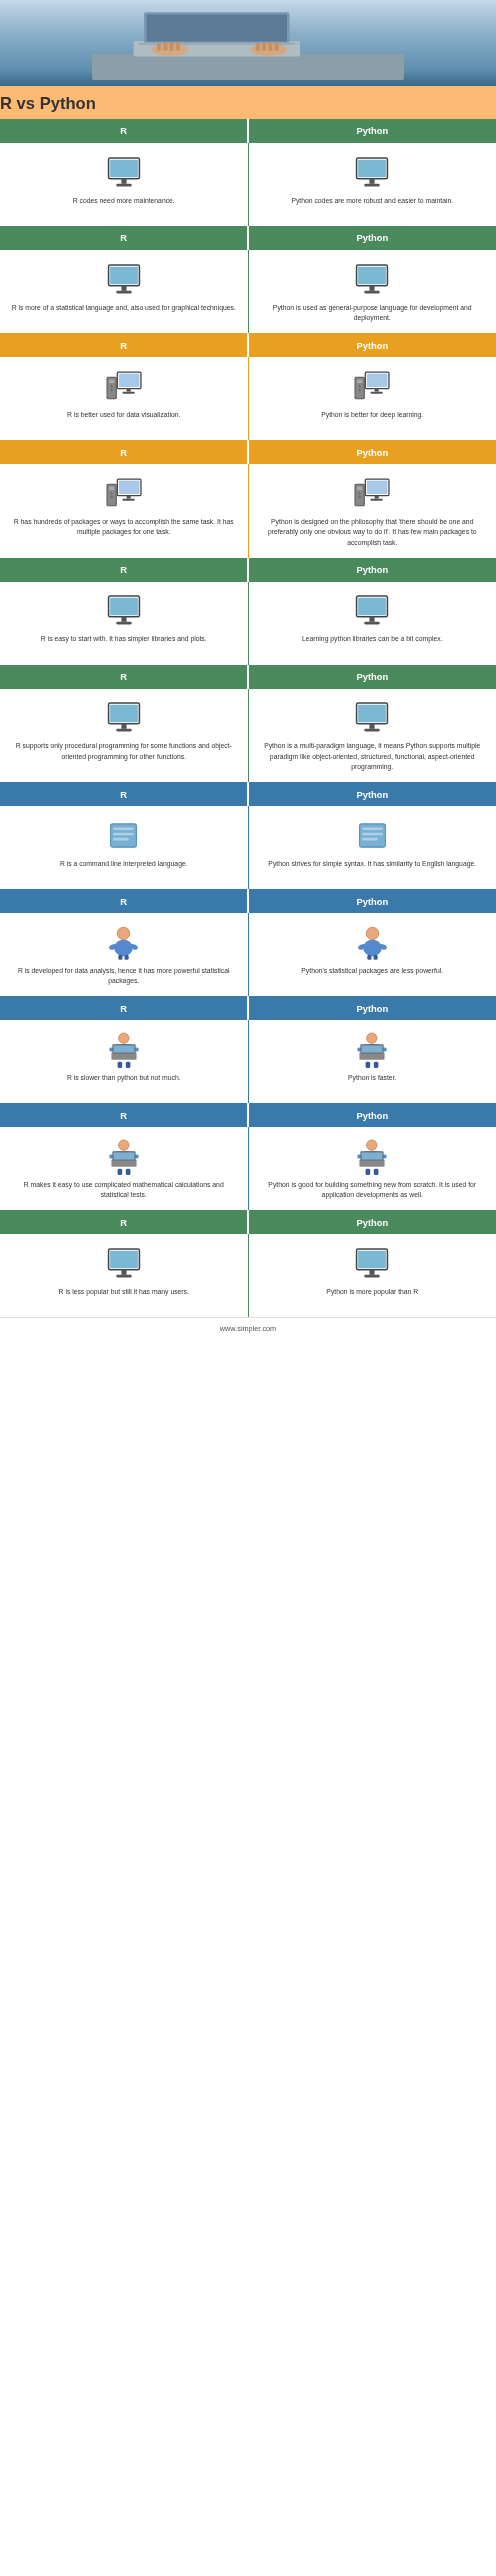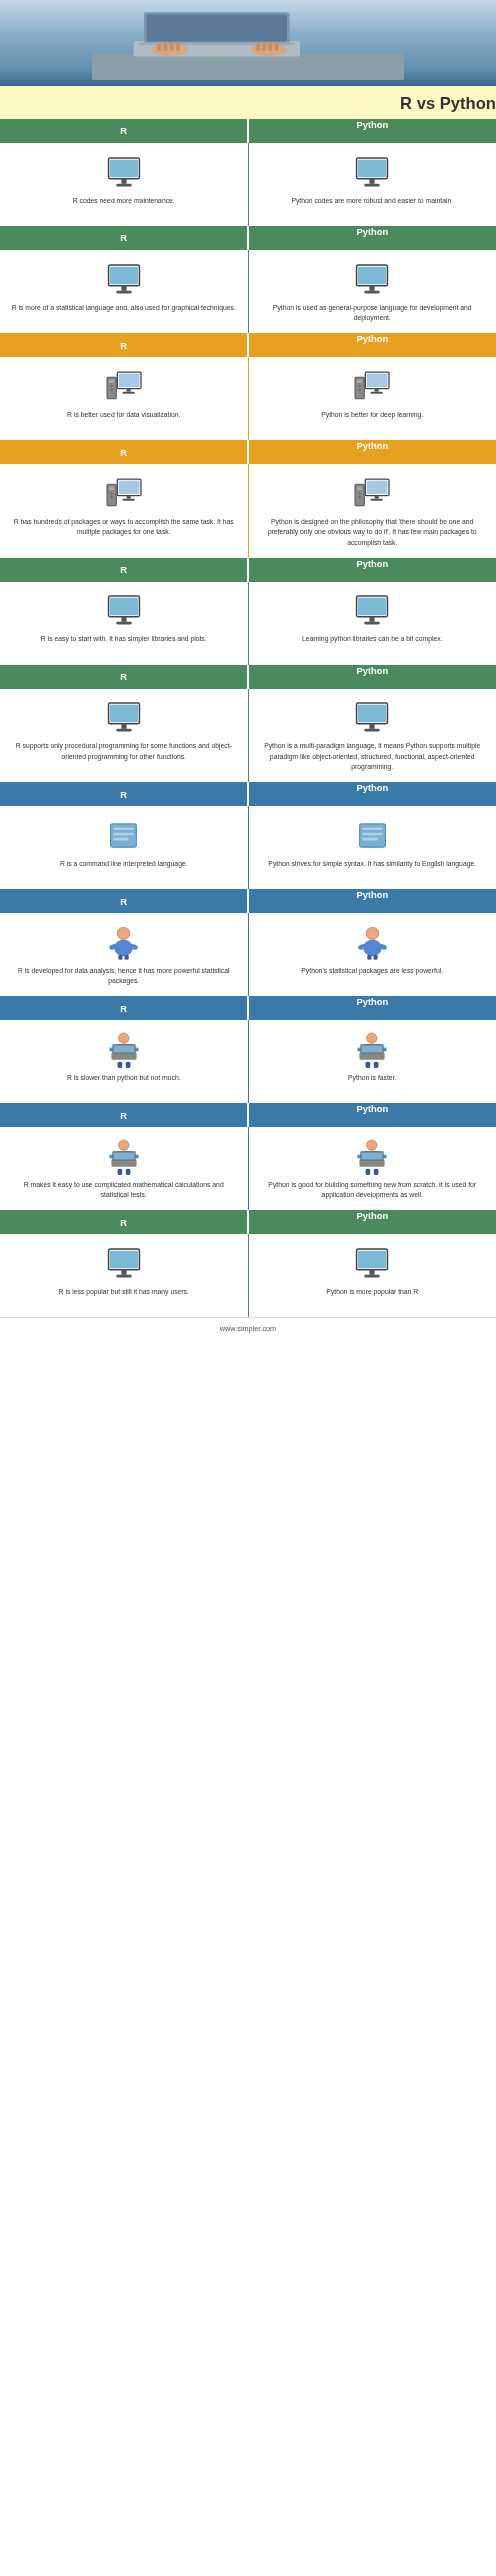--- a/index.html
+++ b/index.html
@@ -5,23 +5,23 @@
     * { margin: 0; padding: 0; box-sizing: border-box; }
     body {
       width: 496px;
       font-family: Arial, sans-serif;
       background: #fff;
     }
     .page-title {
       font-size: 16.6px;
       font-weight: bold;
       color: #333;
-      text-align: right;
+      text-align: left;
       padding: 7.8px 0 5.2px;
-      background: #fef9c3;
+      background: #fdba74;
     }
 
     
     .icon-container {
       width: 42px;
       height: 36px;
       display: flex;
       align-items: center;
       justify-content: center;
     }
@@ -61,21 +61,21 @@
       display: flex;
       align-items: center;
       justify-content: center;
       font-size: 9.4px;
       font-weight: bold;
       color: #fff;
     }
     .rh-right {
       flex: 1;
       display: flex;
-      align-items: flex-start;
+      align-items: center;
       justify-content: center;
       font-size: 9.4px;
       font-weight: bold;
       color: #fff;
     }
     .rh-sep {
       width: 1.6px;
       background: #fff;
     }
 

